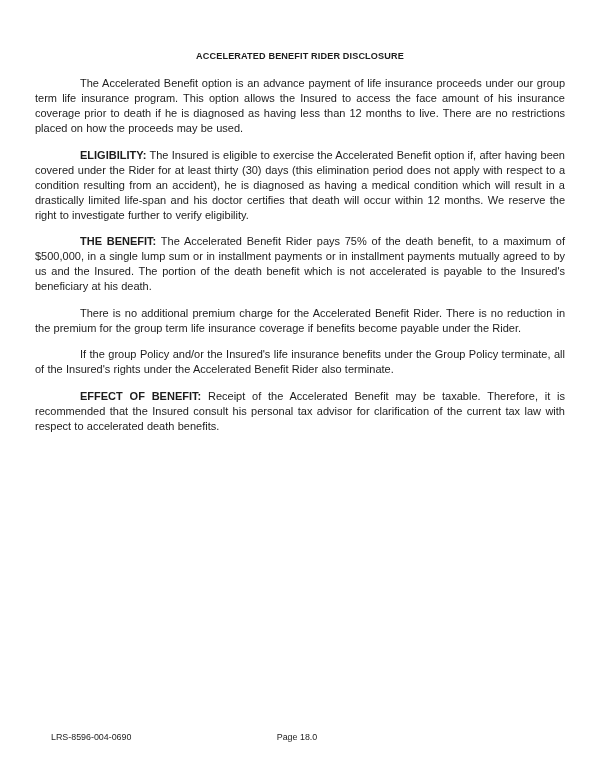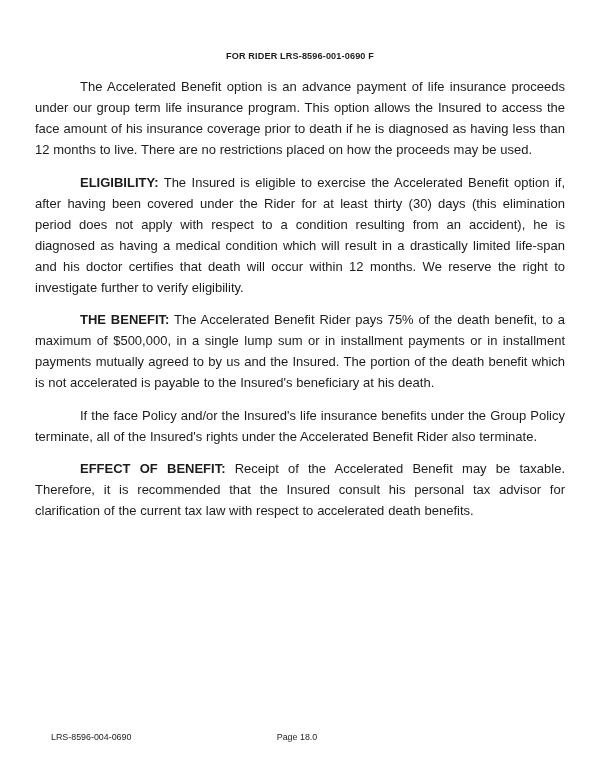--- a/index.html
+++ b/index.html
@@ -31,22 +31,22 @@
     font-weight: bold;
     font-size: 9.1px;
     line-height: 12.2px;
     letter-spacing: 0.15px;
     margin: 0 0 14px 0;
   }
   .title-line {
     display: block;
   }
   .para {
-    font-size: 13px;
-    line-height: 21px;
+    font-size: 11px;
+    line-height: 15px;
     text-align: justify;
     text-justify: inter-word;
     margin: 0 0 11.5px 0;
     word-spacing: 0.2px;
   }
   .para:last-child {
     margin-bottom: 12px;
   }
   .lead {
     font-weight: bold;
@@ -78,31 +78,32 @@
   }
 </style>
 </head>
 <body>
 
 <div class="page">
 
   <div class="doc-body">
 
     <div class="title-block">
-      <span class="title-line">FOR RIDER LRS-8596-001-0690 F</span>
+      <span class="title-line">ACCELERATED BENEFIT RIDER DISCLOSURE</span>
     </div>
 
     <p class="para"><span class="lead"></span><span>The Accelerated Benefit option is an advance payment of life insurance proceeds under our group term life insurance program.  This option allows the Insured to access the face amount of his insurance coverage prior to death if he is diagnosed as having less than 12 months to live.  There are no restrictions placed on how the proceeds may be used.</span></p>
 
     <p class="para"><span class="lead">ELIGIBILITY:</span><span>  The Insured is eligible to exercise the Accelerated Benefit option if, after having been covered under the Rider for at least thirty (30) days (this elimination period does not apply with respect to a condition resulting from an accident), he is diagnosed as having a medical condition which will result in a drastically limited life-span and his doctor certifies that death will occur within 12 months.  We reserve the right to investigate further to verify eligibility.</span></p>
 
     <p class="para"><span class="lead">THE BENEFIT:</span><span>  The Accelerated Benefit Rider pays 75% of the death benefit, to a maximum of $500,000, in a single lump sum or in installment payments or in installment payments mutually agreed to by us and the Insured.  The portion of the death benefit which is not accelerated is payable to the Insured's beneficiary at his death.</span></p>
 
+    <p class="para"><span class="lead"></span><span>There is no additional premium charge for the Accelerated Benefit Rider.  There is no reduction in the premium for the group term life insurance coverage if benefits become payable under the Rider.</span></p>
 
-    <p class="para"><span class="lead"></span><span>If the face Policy and/or the Insured's life insurance benefits under the Group Policy terminate, all of the Insured's rights under the Accelerated Benefit Rider also terminate.</span></p>
+    <p class="para"><span class="lead"></span><span>If the group Policy and/or the Insured's life insurance benefits under the Group Policy terminate, all of the Insured's rights under the Accelerated Benefit Rider also terminate.</span></p>
 
     <p class="para"><span class="lead">EFFECT OF BENEFIT:</span><span>  Receipt of the Accelerated Benefit may be taxable.  Therefore, it is recommended that the Insured consult his personal tax advisor for clarification of the current tax law with respect to accelerated death benefits.</span></p>
 
   </div>
 
   <div class="footer">
     <span class="footer-left">LRS-8596-004-0690</span>
     <span class="footer-center">Page 18.0</span>
   </div>
 

